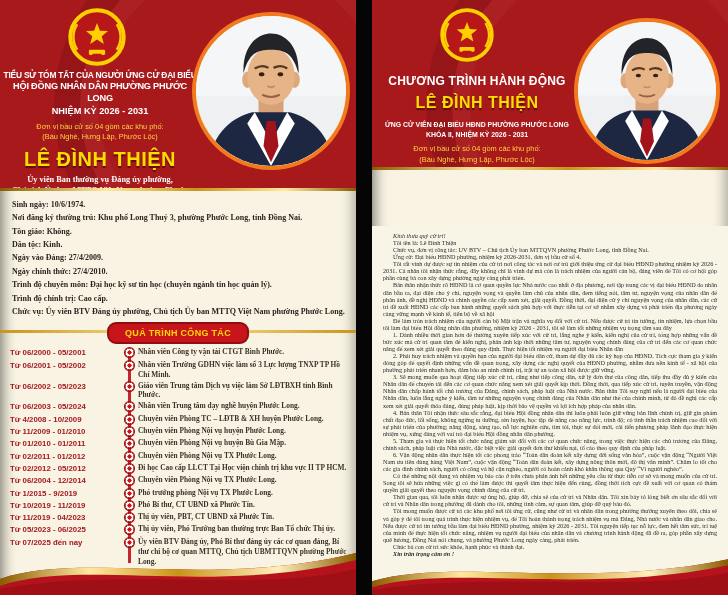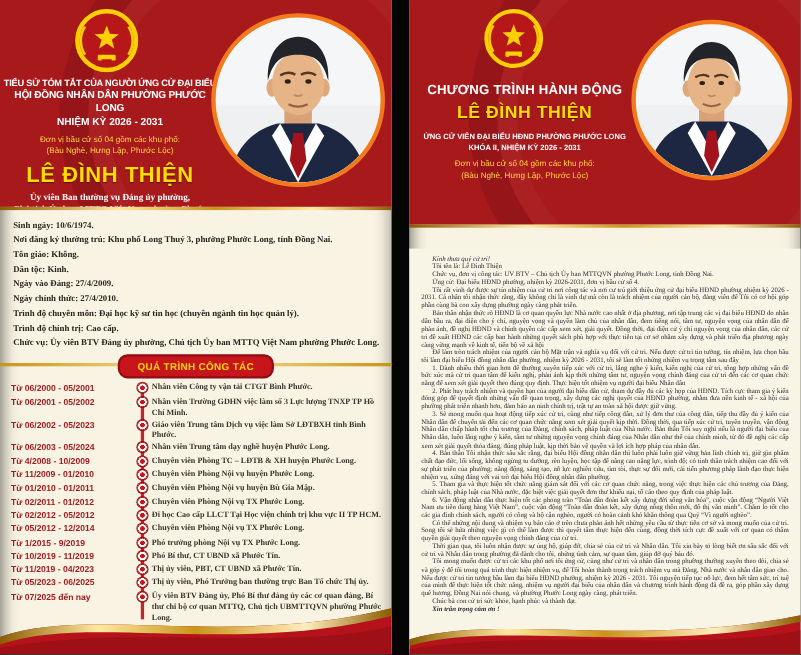--- a/index.html
+++ b/index.html
@@ -6,21 +6,21 @@
   html,body { width:728px; height:595px; }
   body { font-family:"Liberation Sans", sans-serif; background:#000; }
   .stage { position:relative; width:728px; height:595px; display:flex; overflow:hidden; }
   .gap-strip { width:16px; height:100%; background:#050505; flex:none; }
 
   .poster { position:relative; width:356px; height:595px; flex:none; background:#f8f3e2; overflow:hidden;
             box-shadow: inset 10px 0 14px -8px rgba(0,0,0,.55), inset -10px 0 14px -8px rgba(0,0,0,.35); }
 
   
   .lp-header { position:relative; height:188px; background:#a8191c; overflow:hidden; }
-  .rp-header { position:relative; height:204px; background:#a8191c; overflow:hidden; }
+  .rp-header { position:relative; height:167px; background:#a8191c; overflow:hidden; }
   .lp-header::before, .rp-header::before {
     content:""; position:absolute; right:-70px; top:-80px; width:320px; height:320px; border-radius:50%;
     border:26px solid rgba(40,0,0,.14); box-shadow: inset 0 0 0 18px rgba(255,255,255,.03);
   }
   .gold-line { height:3px; background:linear-gradient(90deg,#8a5c00,#ffe9a0 30%,#c9941a 55%,#ffe9a0 80%,#8a5c00); }
 
   .emblem { position:absolute; width:58px; height:58px; }
   .lp-header .emblem { left:68px; top:8px; }
   .rp-header .emblem { left:68px; top:8px; width:54px; height:54px; }
 
@@ -233,21 +233,21 @@
 
         <div class="tl-row">
           <div class="tl-date">Từ 02/2012 - 05/2012</div>
           <div class="tl-dotcol">
             <span class="dot"></span>
           </div>
           <div class="tl-desc">Đi học Cao cấp LLCT Tại Học viện chính trị khu vực II TP HCM.</div>
         </div>
 
         <div class="tl-row">
-          <div class="tl-date">Từ 05/2012 - 12/2014</div>
+          <div class="tl-date">Từ 06/2004 - 12/2014</div>
           <div class="tl-dotcol">
             <span class="dot"></span>
           </div>
           <div class="tl-desc">Chuyên viên Phòng Nội vụ TX Phước Long.</div>
         </div>
 
         <div class="tl-row">
           <div class="tl-date">Từ 1/2015 - 9/2019</div>
           <div class="tl-dotcol">
             <span class="dot"></span>

